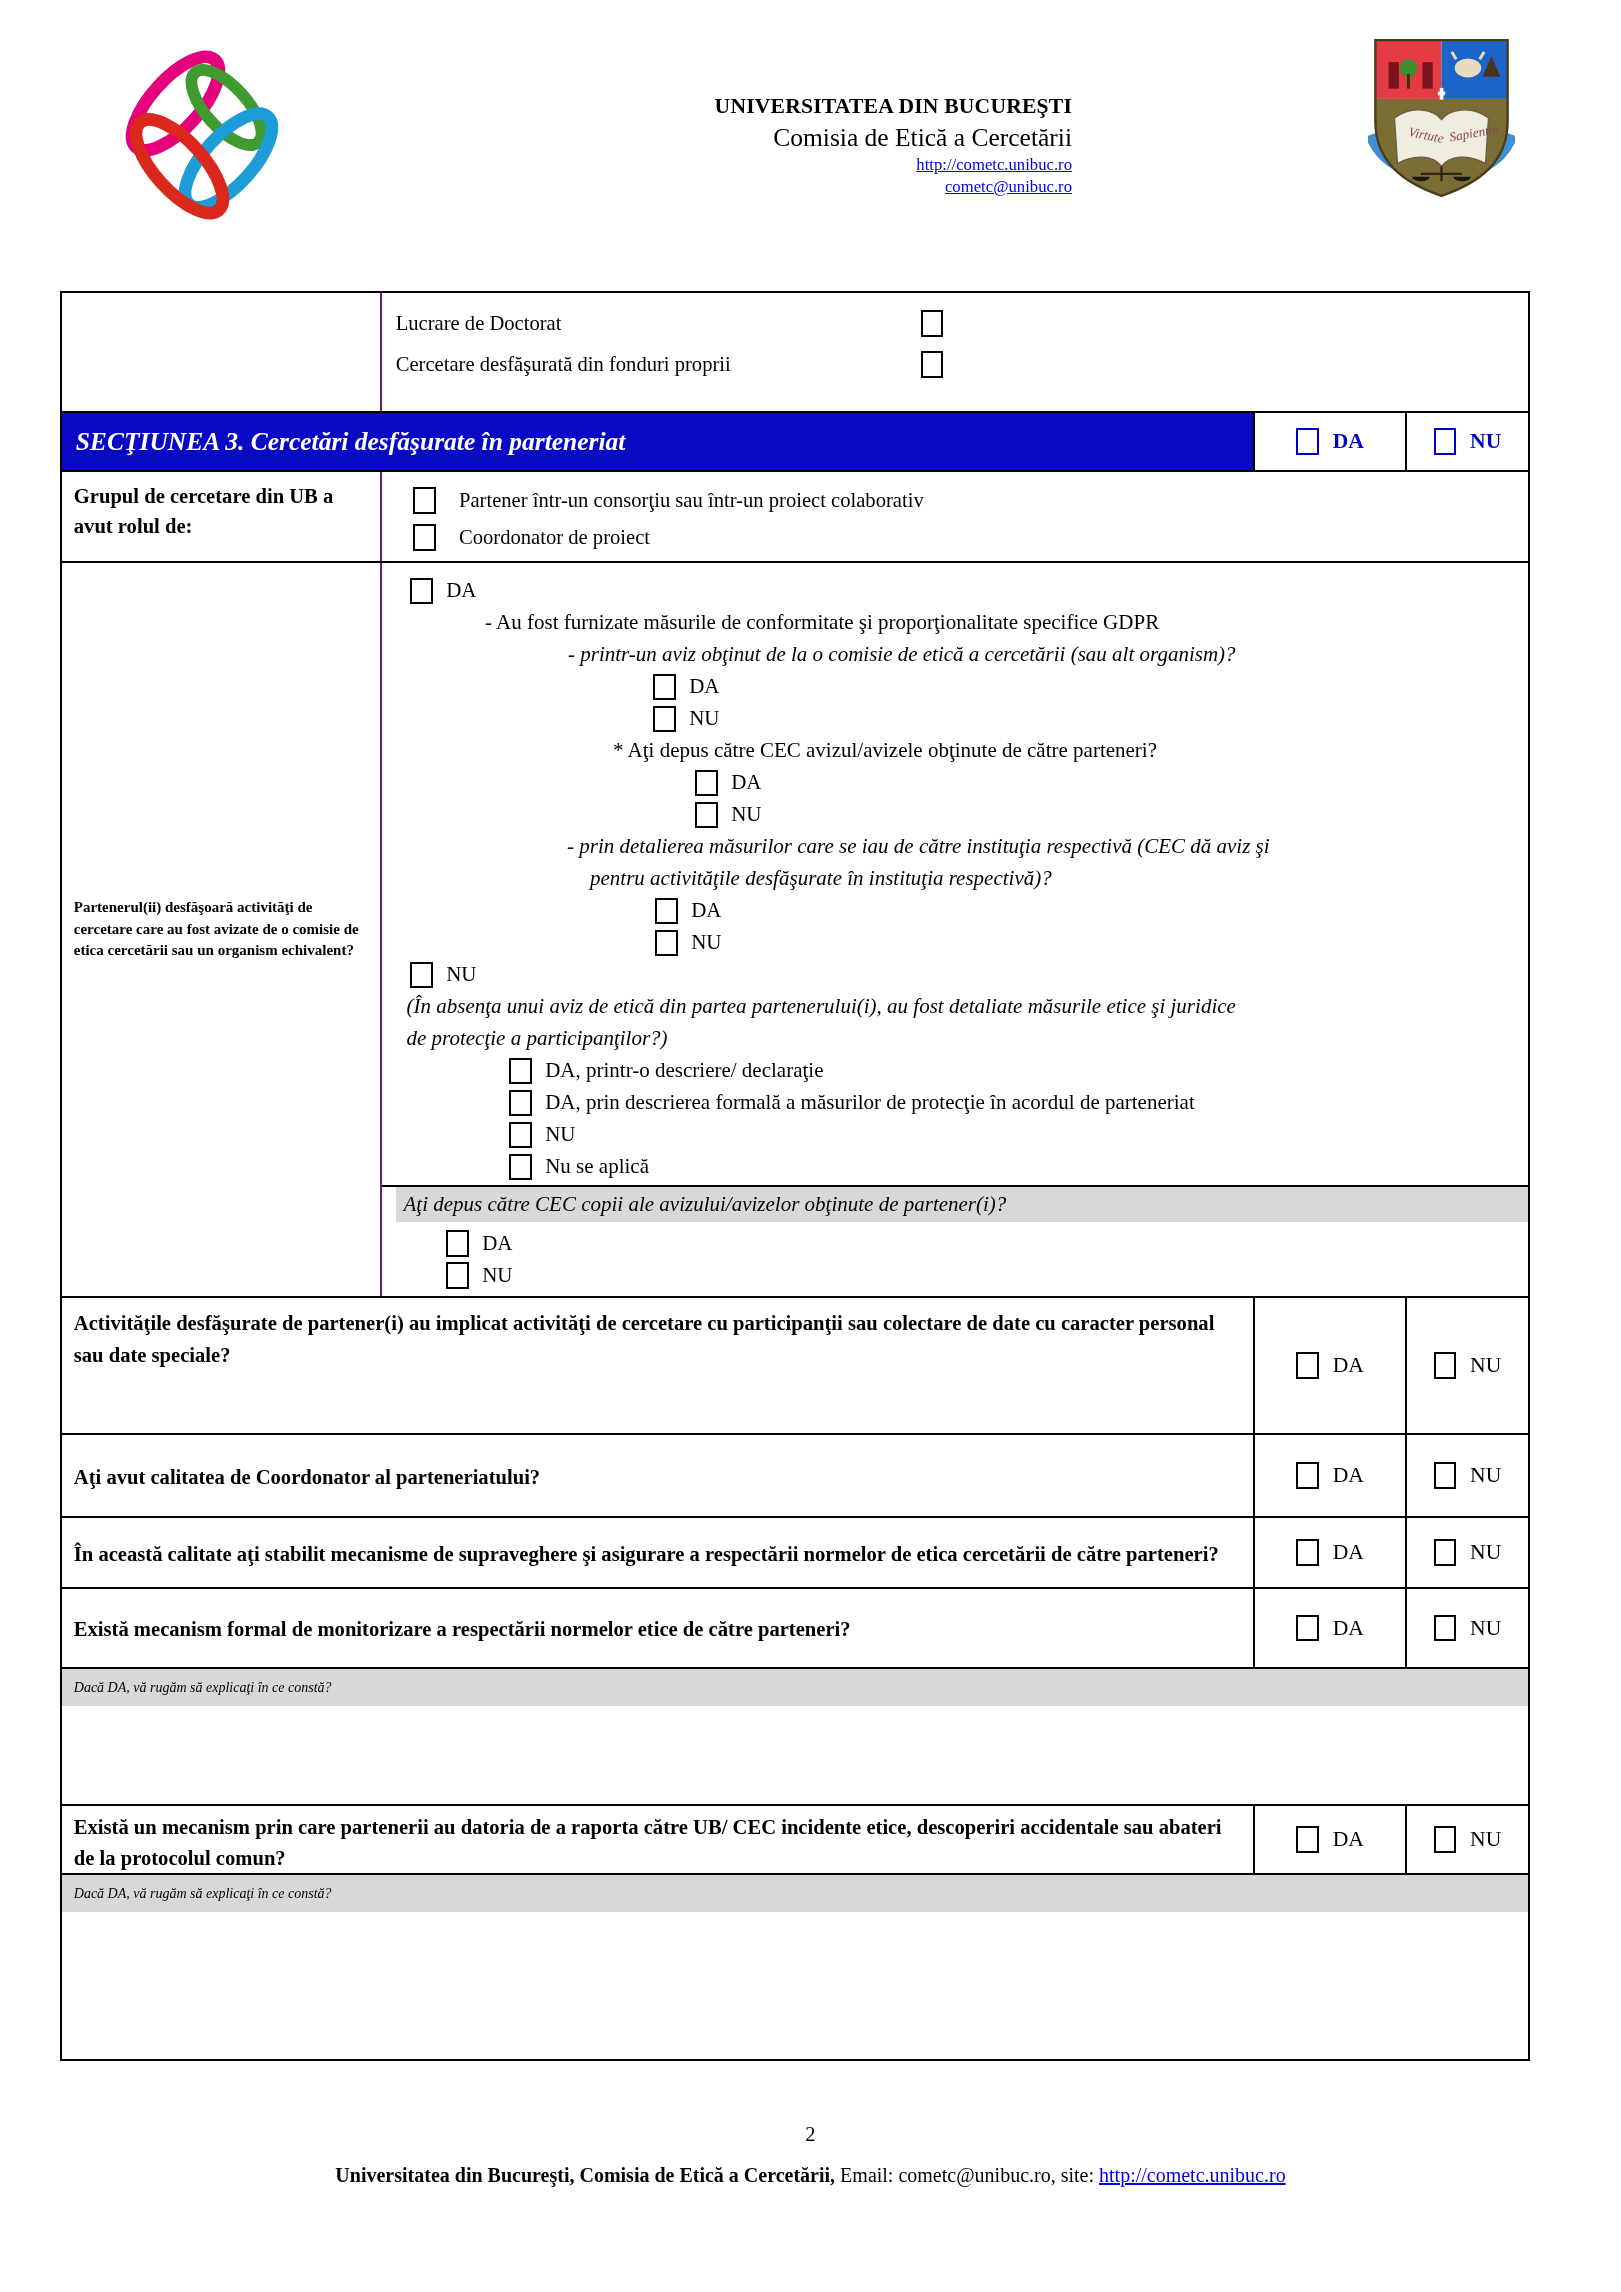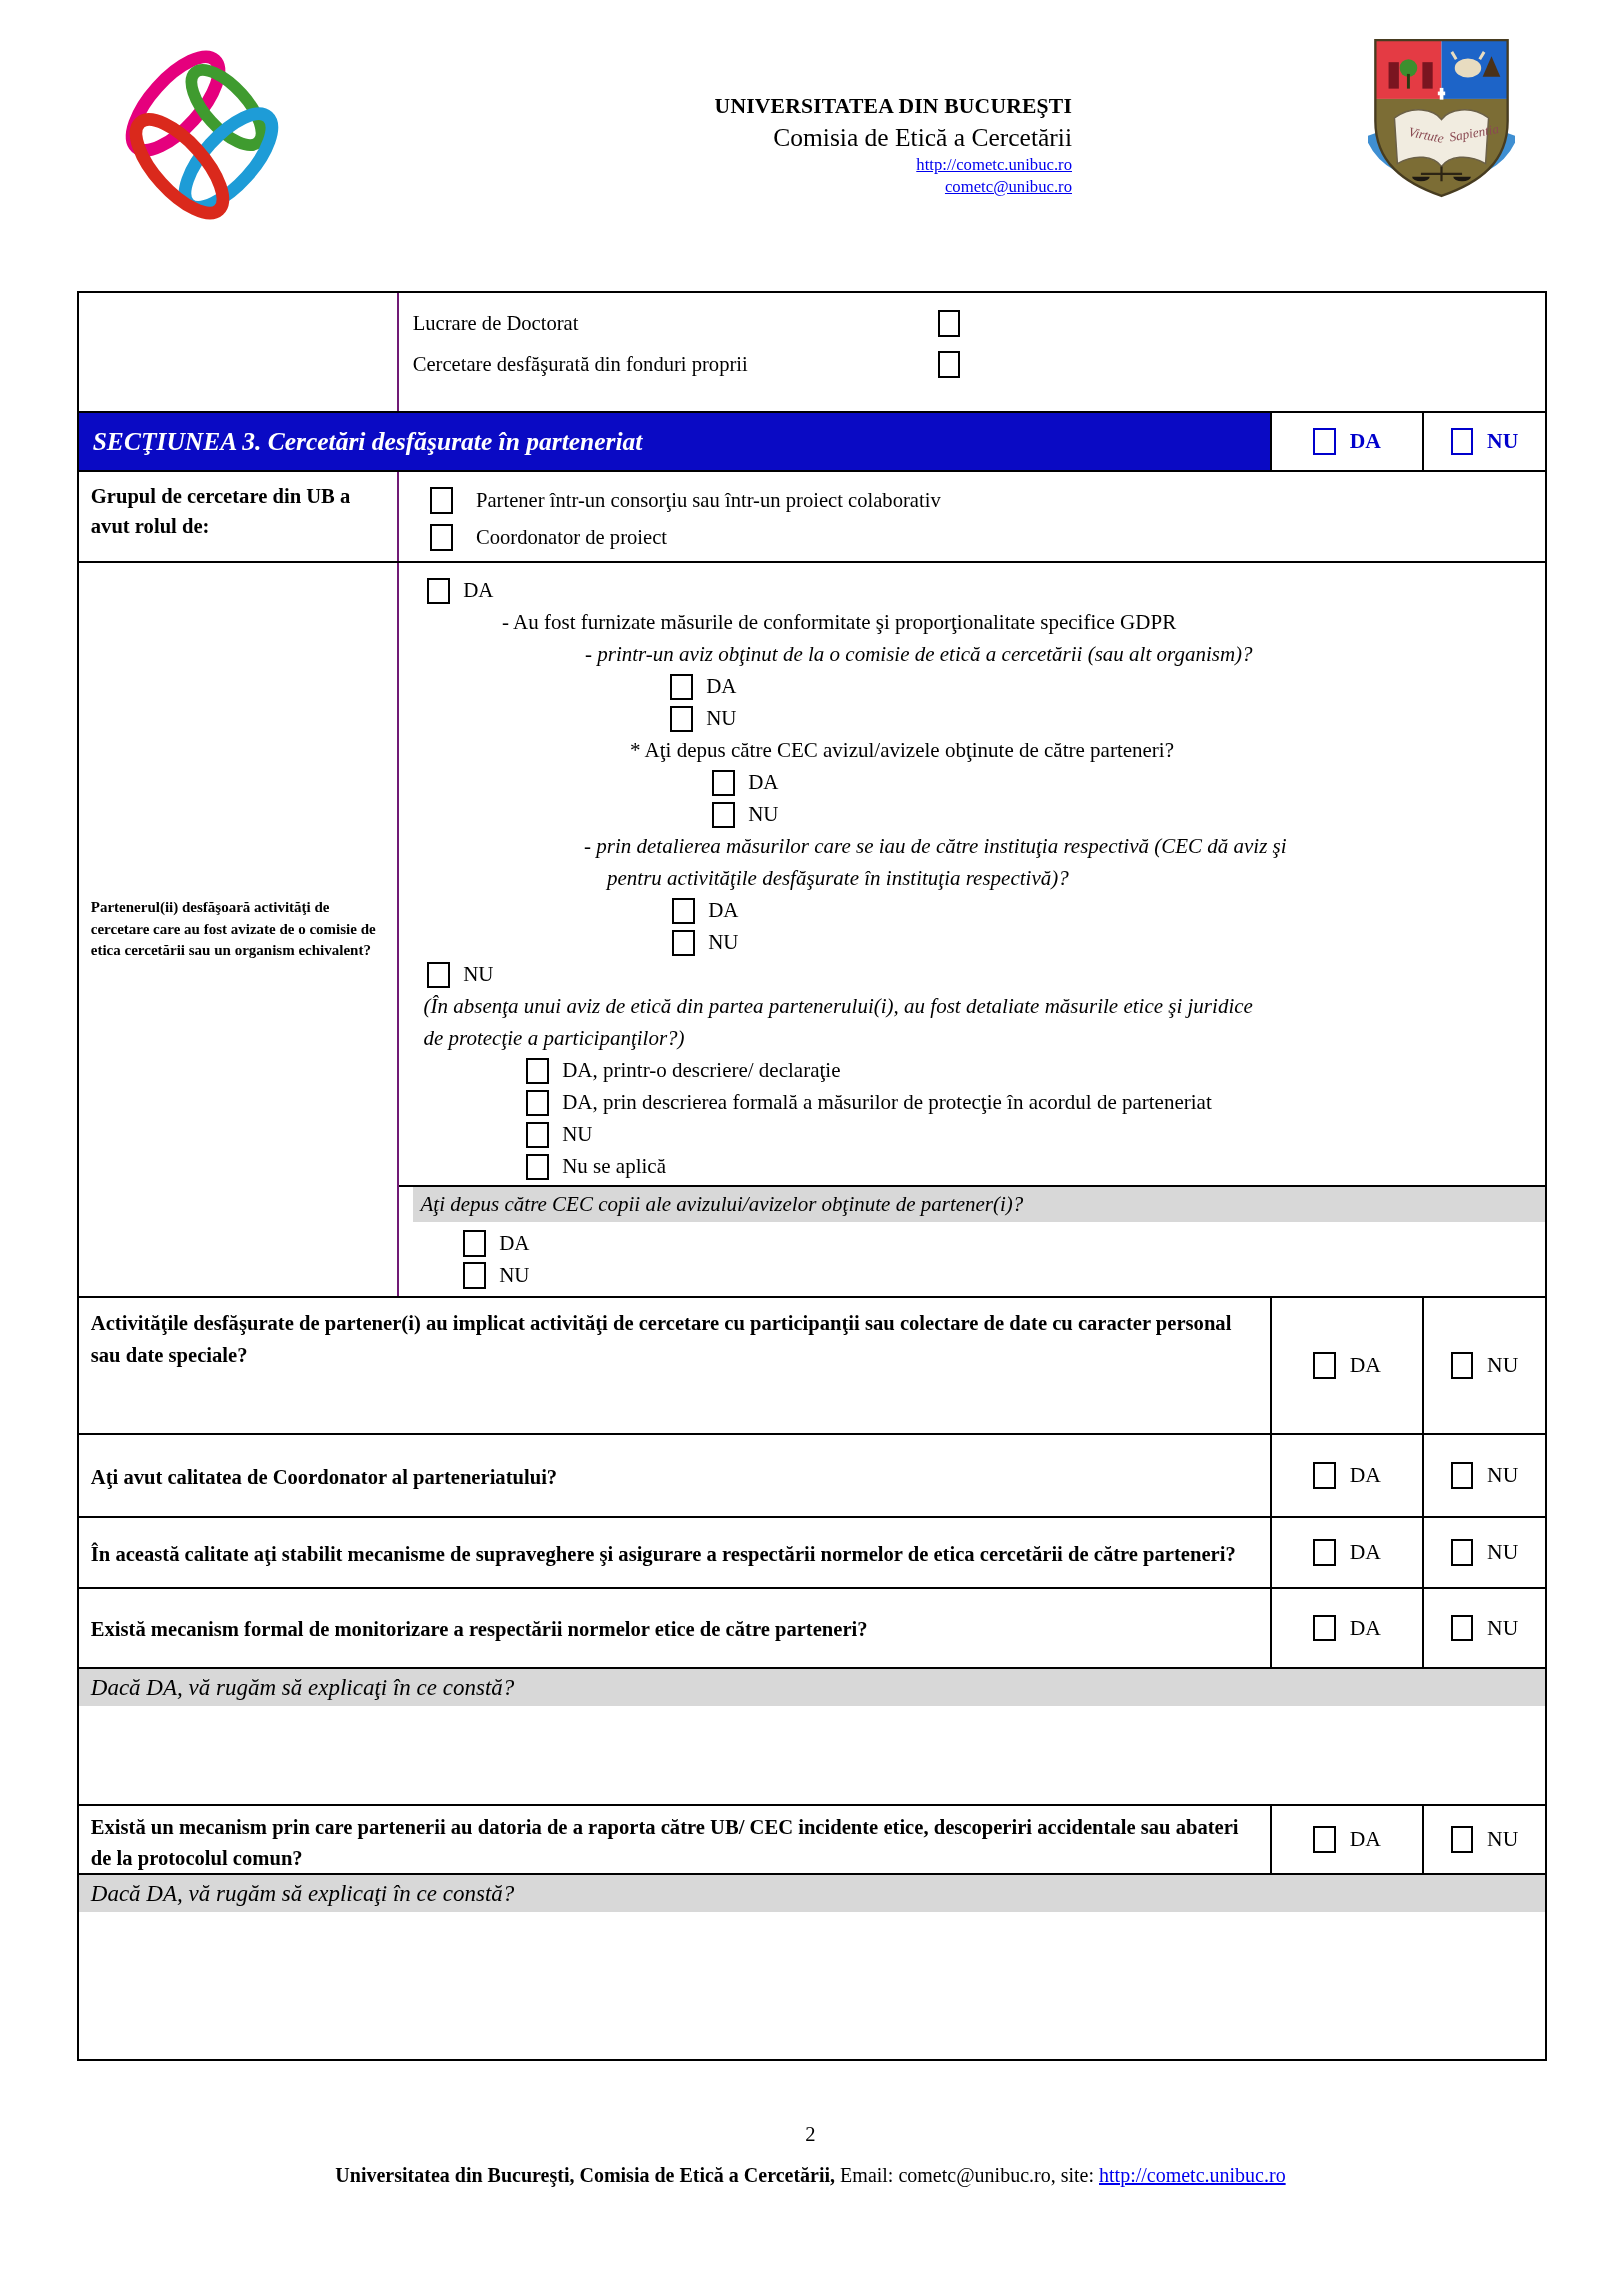--- a/index.html
+++ b/index.html
@@ -10,21 +10,21 @@
   }
   
   .logo-left{position:absolute;left:86px;top:35px;width:230px;height:196px;}
   .crest{position:absolute;left:1368px;top:35px;width:147px;height:169px;}
   .header-center{position:absolute;left:445px;top:94px;width:627px;text-align:right;}
   .uni-name{font-weight:bold;font-size:21.6px;letter-spacing:0.2px;}
   .committee{font-size:25.5px;margin-top:3.9px;}
   .hlink{display:block;font-size:16.7px;color:#0000ee;text-decoration:underline;margin-top:2px;}
   
   .form{
-    position:absolute;left:77px;top:291px;width:1470px;box-sizing:border-box;
+    position:absolute;left:60px;top:291px;width:1470px;box-sizing:border-box;
     border:2px solid #000;border-top-width:2.9px;font-size:20.6px;
   }
   .row{display:flex;box-sizing:border-box;border-top:2px solid #000;}
   .row:first-child{border-top:none;}
   .row.thick{border-top-width:2.9px;}
   .col-label{width:320px;box-sizing:border-box;border-right:2px solid #701a75;
     font-weight:bold;padding:9.8px 9.8px 9.8px 11.8px;line-height:1.45;}
   .col-rest{flex:1;box-sizing:border-box;}
   
   .cb{display:inline-block;box-sizing:border-box;width:22.5px;height:26.5px;
@@ -60,21 +60,21 @@
     margin-left:13.7px;padding-left:7.8px;}
   
   .qrow .q-text{width:1192px;box-sizing:border-box;font-weight:bold;
     padding:9.8px 23.5px 5.9px 11.8px;line-height:1.55;display:flex;flex-direction:column;justify-content:center;}
   .rq1{height:137px;} .rq1 .q-text{justify-content:flex-start;}
   .rq2{height:83px;} .rq3{height:71px;} .rq4{height:80px;} .rq5{height:69px;}
   .rq5 .q-text{padding-top:8px;padding-bottom:2px;line-height:1.5;}
   
   .rexp1{height:137px;display:block;} .rexp2{height:186px;display:block;}
   .expbar{background:#d8d8d8;height:37px;line-height:37px;font-style:italic;
-    font-size:23px;padding-left:11.8px;}
+    font-size:14px;padding-left:11.8px;}
   
   .pagenum{position:absolute;left:0;width:100%;top:2123px;text-align:center;font-size:20.6px;}
   .footer{position:absolute;left:0;width:100%;top:2164px;text-align:center;font-size:20px;}
   .footer .flink{color:#0000ee;text-decoration:underline;}
 </style>
 </head>
 <body>
 
 <div class="page">
 

